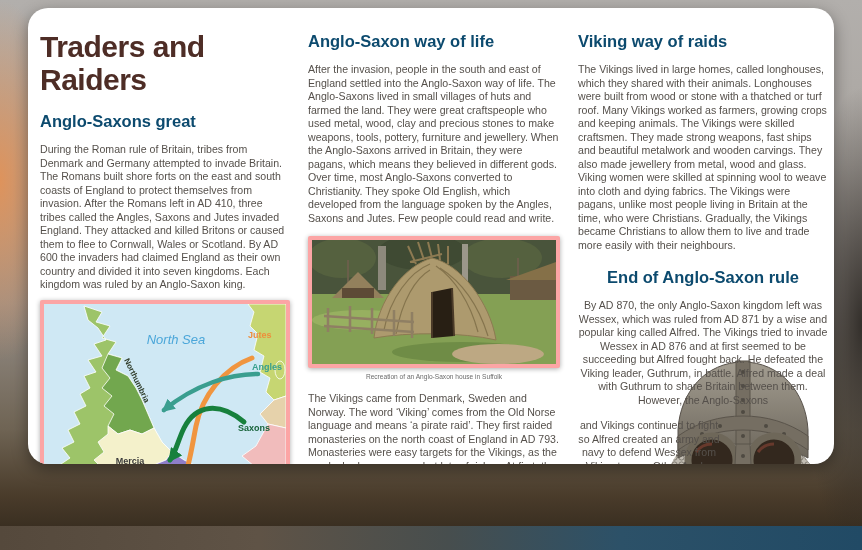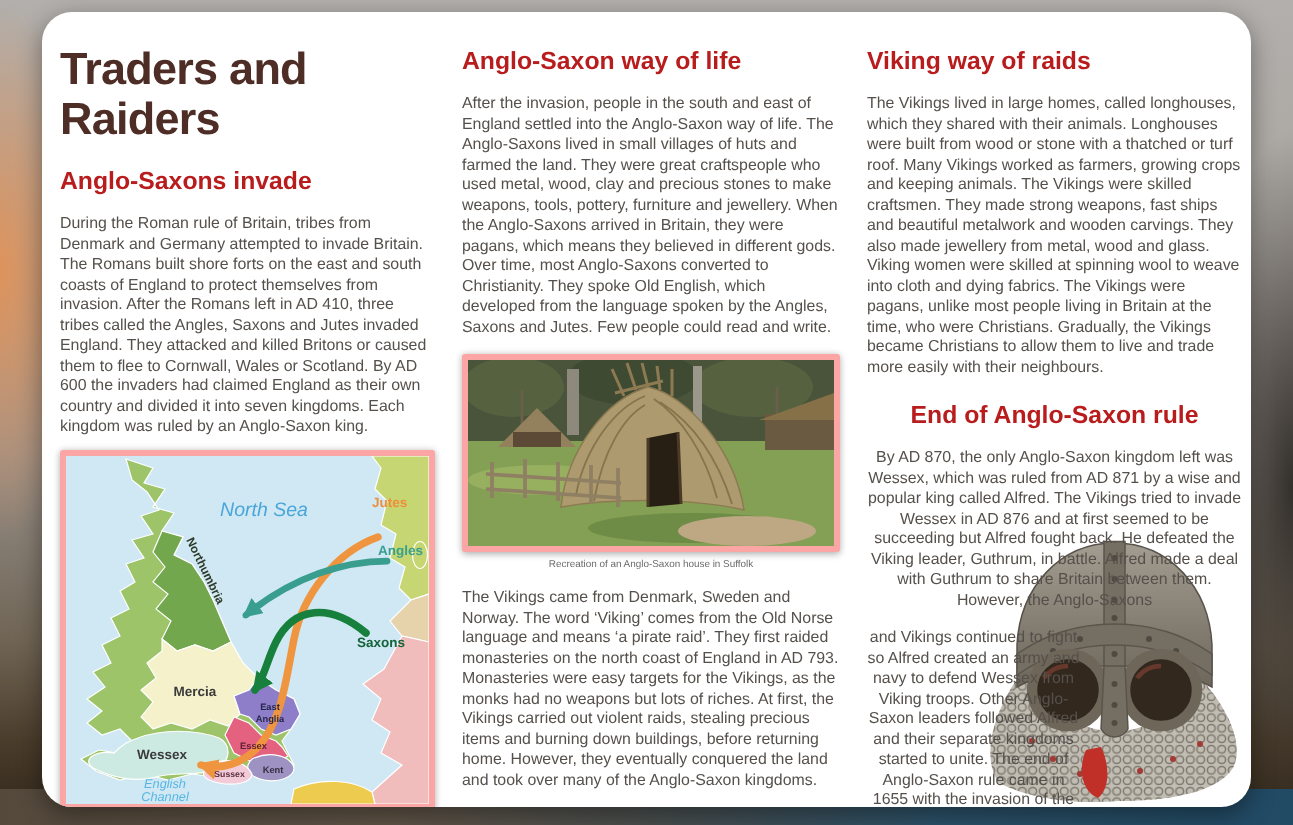--- a/index.html
+++ b/index.html
@@ -9,27 +9,27 @@
   .bg { position:absolute; inset:0;
     background: linear-gradient(180deg,#b2afac 0%,#aaa5a0 30%,#97908a 55%,#6f6454 78%,#4a3c2b 90%,#2e251a 100%); }
   .bg-orange { position:absolute; left:0; top:0; width:110px; height:430px;
     background: radial-gradient(ellipse 100px 250px at 0% 42%, rgba(225,146,88,.95), rgba(225,146,88,0) 72%); }
   .bg-cliff { position:absolute; right:0; top:50px; width:80px; height:500px;
     background: radial-gradient(ellipse 85px 330px at 100% 55%, rgba(46,42,38,.95), rgba(46,42,38,0) 72%); }
   .bg-bottom { position:absolute; left:0; bottom:0; width:100%; height:24px;
     background: linear-gradient(90deg,#55493c 0%,#5f5346 30%,#474e4e 52%,#2c5168 72%,#214a65 100%); }
 
   
-  .card { position:absolute; left:28px; top:8px; width:806px; height:530px; background:#ffffff;
+  .card { position:absolute; left:28px; top:8px; width:806px; height:456px; background:#ffffff;
     border-radius:20px; box-shadow:0 5px 16px rgba(0,0,0,.4); overflow:hidden; }
   .card-inner { display:grid; grid-template-columns:250px 252px 250px; column-gap:18px;
     padding:14px 6px 10px 12px; }
 
   h1 { font-size:30px; line-height:33px; letter-spacing:-.5px; color:#4e2d26; margin:8px 0 16px; font-weight:bold; }
-  h2 { font-size:16.5px; color:#b91c1c; margin:10px 0 7px; font-weight:bold; }
+  h2 { font-size:16.5px; color:#0c4a6e; margin:10px 0 7px; font-weight:bold; }
   p  { font-size:10.6px; line-height:13.5px; color:#55504b; margin:12px 0 8px; }
 
   .photo-frame { background:#fca5a5; padding:4px; box-shadow:0 1px 5px rgba(0,0,0,.33); border-radius:2px; }
   .figure-caption { font-size:6.6px; color:#6b6b6b; text-align:center; margin-top:5px; }
 
   .map-figure { margin-top:8px; }
   .house-figure { margin-top:11px; margin-bottom:12px; }
 
   .sec-helmet { position:relative;text-align:center; }
   .narrow-text { width:142px; }
@@ -46,21 +46,21 @@
 <div class="bg-orange"></div>
 <div class="bg-cliff"></div>
 <div class="bg-bottom"></div>
 
 <div class="card">
   <div class="card-inner">
 
     <div class="col">
       <h1>Traders and Raiders</h1>
 
-      <h2>Anglo-Saxons invade</h2>
+      <h2>Anglo-Saxons great</h2>
       <p>During the Roman rule of Britain, tribes from Denmark and Germany attempted to invade Britain. The Romans built shore forts on the east and south coasts of England to protect themselves from invasion. After the Romans left in AD 410, three tribes called the Angles, Saxons and Jutes invaded England. They attacked and killed Britons or caused them to flee to Cornwall, Wales or Scotland. By AD 600 the invaders had claimed England as their own country and divided it into seven kingdoms. Each kingdom was ruled by an Anglo-Saxon king.</p>
 
       <figure class="map-figure">
         <div class="photo-frame">
           <svg width="242" height="232" viewBox="0 0 242 232">
 
             <rect x="0" y="0" width="242" height="232" fill="#cfe8f4"></rect>
 
             <path fill="#9dc469" stroke="#ffffff" stroke-width="0.8" d="M 40,2 L 58,8 L 52,18 L 66,22 L 58,34 L 72,38 L 64,50 L 78,54 L 72,66 L 84,72 L 92,84 L 98,96 L 104,110 L 110,124 L 118,138 L 128,148 L 140,156 L 152,162 L 156,172 L 150,182 L 144,190 L 148,198 L 152,206 L 142,214 L 130,212 L 116,210 L 100,214 L 84,212 L 68,216 L 52,212 L 36,216 L 20,210 L 10,202 L 22,196 L 34,198 L 44,190 L 36,182 L 24,186 L 14,178 L 24,170 L 14,162 L 26,154 L 18,144 L 30,138 L 24,126 L 36,120 L 30,108 L 42,102 L 36,90 L 46,84 L 40,72 L 52,68 L 44,56 L 58,52 L 50,40 L 62,36 L 54,24 L 44,16 Z"></path>
 

